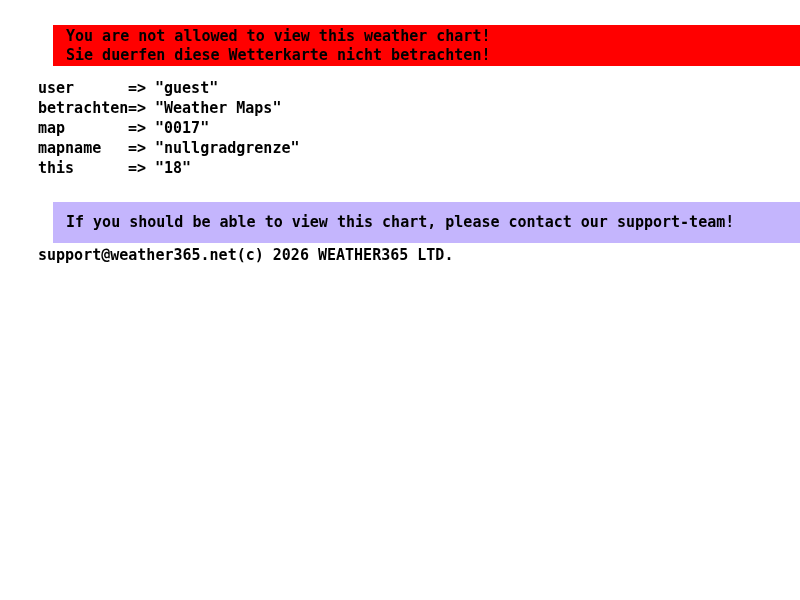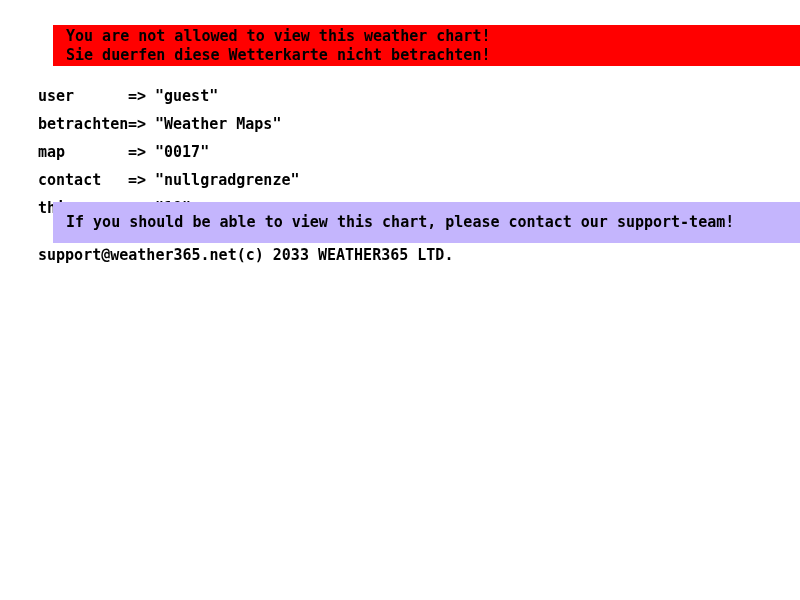--- a/index.html
+++ b/index.html
@@ -33,21 +33,21 @@
     margin-left: 28px;
   }
   .banner-denied { top: 25px; }
   .banner-support { top: 202px; }
   .details {
     position: absolute;
     left: 38px;
     top: 78px;
     line-height: 20px;
   }
-  .detail-row { display: flex; white-space: pre; margin-top: 8px; }
+  .detail-row { display: flex; white-space: pre; }
   .detail-key { display: inline-block; width: 90px; }
   .detail-arrow { display: inline-block; width: 27px; }
   .footer {
     position: absolute;
     left: 38px;
     right: 30px;
     top: 245px;
     display: flex;
     line-height: 20px;
     white-space: nowrap;
@@ -73,33 +73,33 @@
       <span class="detail-key">betrachten</span>
       <span class="detail-arrow">=&gt;</span>
       <span class="detail-value">"Weather Maps"</span>
     </div>
     <div class="detail-row">
       <span class="detail-key">map</span>
       <span class="detail-arrow">=&gt;</span>
       <span class="detail-value">"0017"</span>
     </div>
     <div class="detail-row">
-      <span class="detail-key">contact</span>
+      <span class="detail-key">mapname</span>
       <span class="detail-arrow">=&gt;</span>
       <span class="detail-value">"nullgradgrenze"</span>
     </div>
     <div class="detail-row">
       <span class="detail-key">this</span>
       <span class="detail-arrow">=&gt;</span>
       <span class="detail-value">"18"</span>
     </div>
   </div>
 
   <div class="banner banner-support" style="background: #c4b5fd;">
     <div>If you should be able to view this chart, please contact our support-team!</div>
   </div>
 
   <div class="footer">
     <span>support@weather365.net</span>
-    <span>(c) 2033 WEATHER365 LTD.</span>
+    <span>(c) 2026 WEATHER365 LTD.</span>
   </div>
 
 </div>
 
 </body></html>

